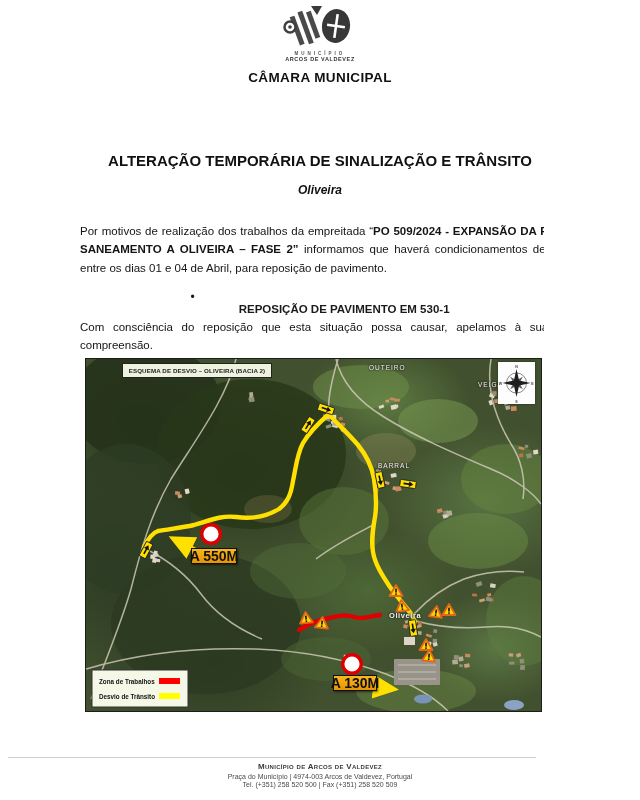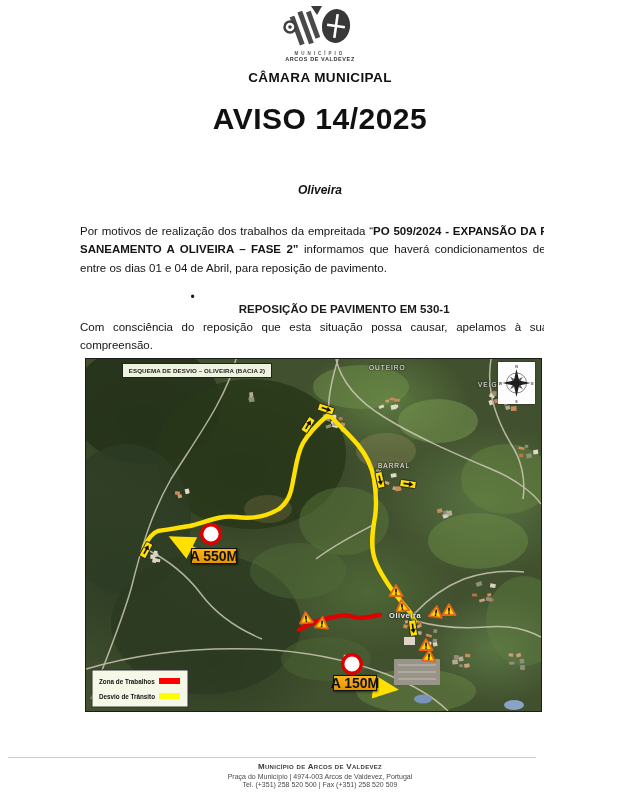--- a/index.html
+++ b/index.html
@@ -88,21 +88,21 @@
       <g transform="translate(59,20) rotate(8)">
         <ellipse rx="14" ry="17" fill="#383838"></ellipse>
         <path d="M0,-12 V12 M-9,0 H9" stroke="#fff" stroke-width="2.6"></path>
       </g>
     </svg>
     <span class="logo-caption1">MUNICÍPIO</span>
     <span class="logo-caption2">ARCOS DE VALDEVEZ</span>
   </div>
 
   <div class="org-name">CÂMARA MUNICIPAL</div>
-  <div class="doc-title">AVISO 14/2025</div>
+  <div class="doc-subtitle">ALTERAÇÃO TEMPORÁRIA DE SINALIZAÇÃO E TRÂNSITO</div>
   <div class="doc-location">Oliveira</div>
 
   <p class="para para1"><span>Por motivos de realização dos trabalhos da empreitada “</span><span class="bold">PO 509/2024 - EXPANSÃO DA REDE DE SANEAMENTO A OLIVEIRA – FASE 2”</span><span> informamos que haverá condicionamentos de trânsito, entre os dias 01 e 04 de Abril, para reposição de pavimento.</span></p>
 
   <div class="bullet-row">
     <span class="bullet-dot">•</span>
     <span class="bullet-text">REPOSIÇÃO DE PAVIMENTO EM 530-1</span>
   </div>
 
   <p class="para para2">Com consciência do reposição que esta situação possa causar, apelamos à sua melhor compreensão.</p>
@@ -321,21 +321,21 @@
         <polygon transform="rotate(45)" points="0,-9 2,-2 9,0 2,2 0,9 -2,2 -9,0 -2,-2" fill="#5a5a5a"></polygon>
         <polygon points="0,-14 2.6,-2.6 14,0 2.6,2.6 0,14 -2.6,2.6 -14,0 -2.6,-2.6" fill="#1e1e1e"></polygon>
         <text x="0" y="-15.5" text-anchor="middle" class="cmp">N</text>
         <text x="0" y="19.5" text-anchor="middle" class="cmp">S</text>
         <text x="16" y="1.5" text-anchor="middle" class="cmp">E</text>
         <text x="-16" y="1.5" text-anchor="middle" class="cmp">W</text>
       </svg>
     </div>
 
     <div class="dist-box box-550">A 550M</div>
-    <div class="dist-box box-150">A 150M</div>
+    <div class="dist-box box-150">A 130M</div>
   </div>
 
   <div class="footer-rule"></div>
   <div class="footer">
     <div class="f1">Município de Arcos de Valdevez</div>
     <div class="f2">Praça do Município | 4974-003 Arcos de Valdevez, Portugal</div>
     <div class="f3">Tel. (+351) 258 520 500 | Fax (+351) 258 520 509</div>
   </div>
 
 </div>

